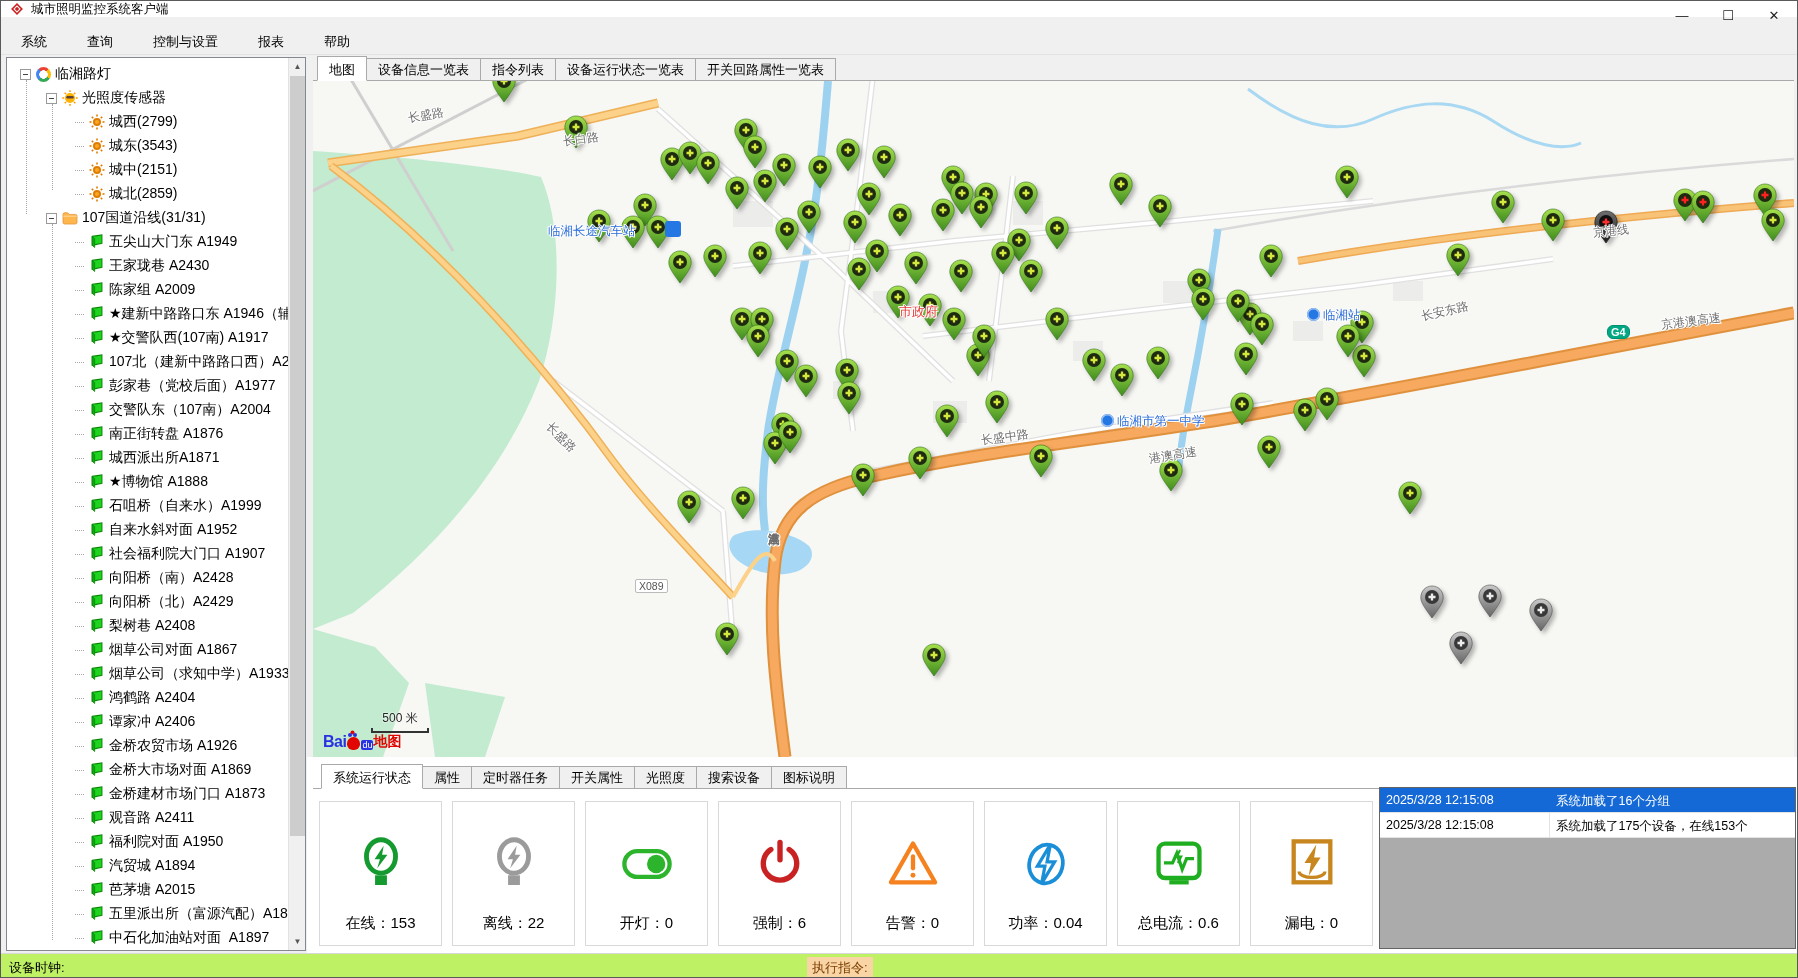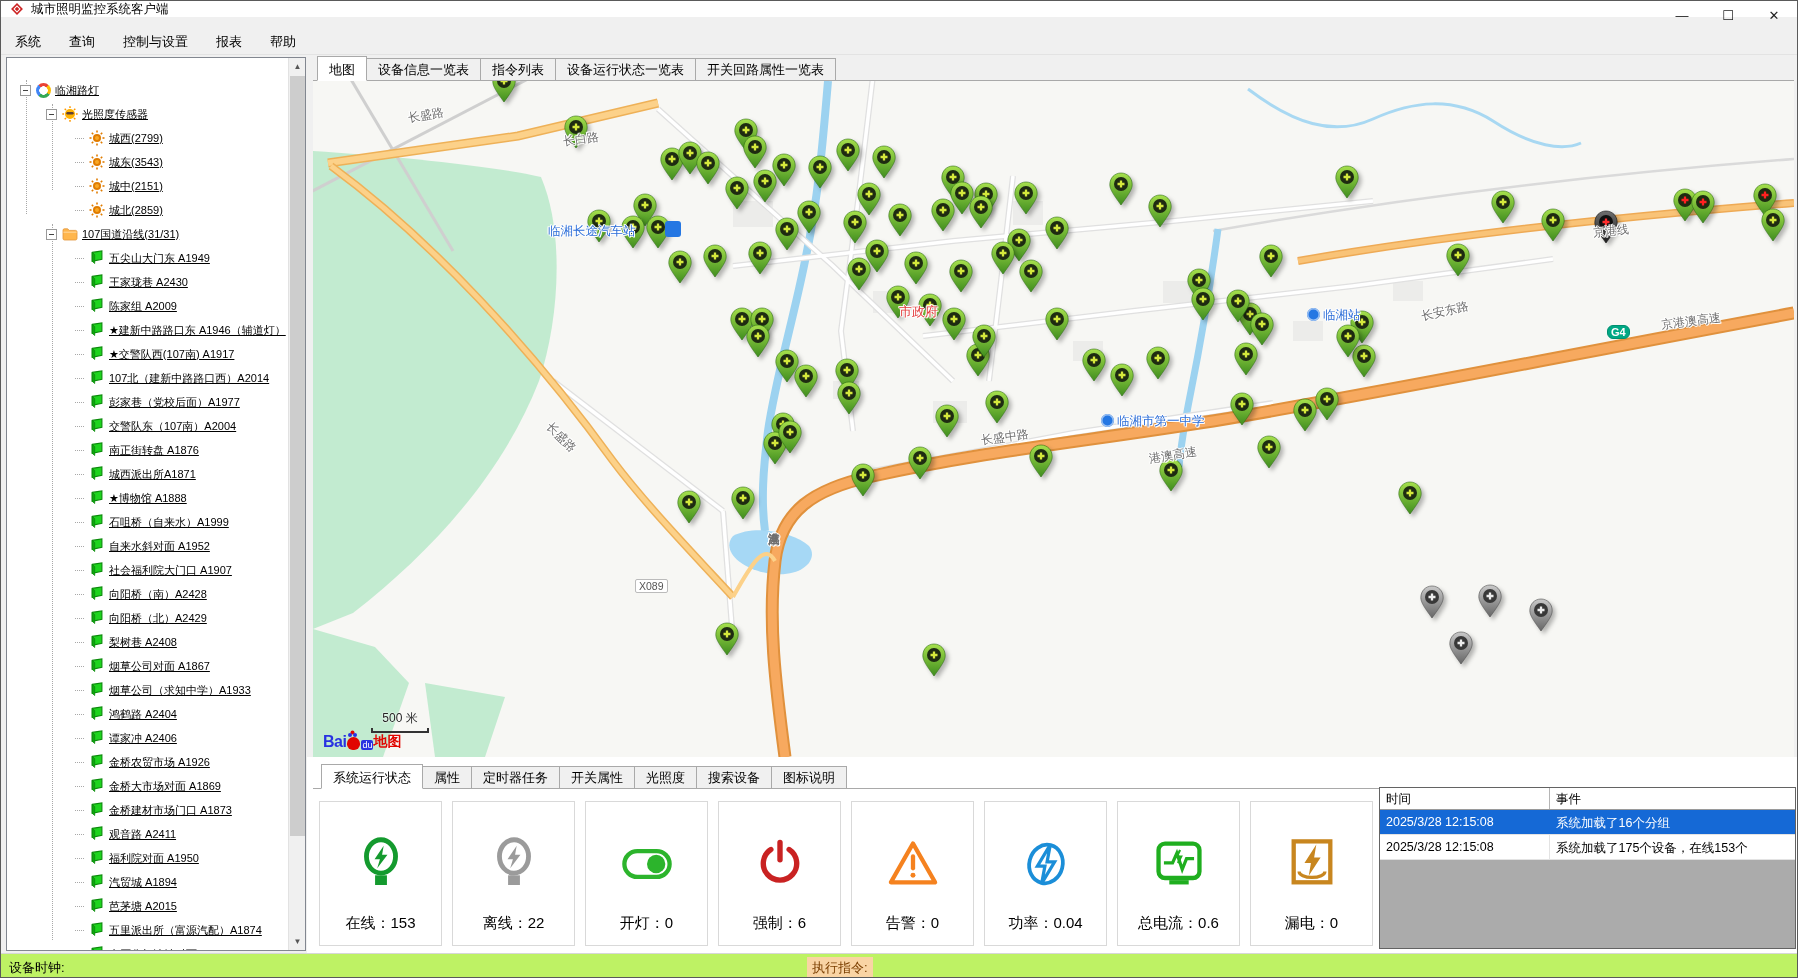--- a/index.html
+++ b/index.html
@@ -8,29 +8,29 @@
 
   
   .titlebar{position:absolute;left:0;top:0;width:100%;height:16px;background:#fff;display:flex;align-items:center;}
   .title-icon{width:16px;height:16px;margin:0 6px 0 8px;}
   .title-text{font-size:12.5px;color:#000;}
   .win-controls{position:absolute;right:0;top:0;height:28px;display:flex;}
   .win-btn{width:46px;height:28px;display:flex;align-items:center;justify-content:center;font-size:13px;color:#222;cursor:default;}
 
   
   .menubar{position:absolute;left:0;top:28px;width:100%;height:26px;background:#f0f0f0;display:flex;align-items:center;border-bottom:1px solid #e3e3e3;}
-  .menu-item{padding:0 14px;font-size:13px;color:#000;height:26px;line-height:26px;}
+  .menu-item{padding:0 20px;font-size:13px;color:#000;height:26px;line-height:26px;}
 
   
   .tree-panel{position:absolute;left:5px;top:56px;width:300px;height:894px;background:#fff;border:1px solid #828790;overflow:hidden;}
   .tree-scroll{position:absolute;right:0;top:0;width:17px;height:100%;background:#f0f0f0;border-left:1px solid #e2e2e2;}
   .sb-arrow{position:absolute;left:0;width:17px;height:17px;font-size:8px;color:#555;text-align:center;line-height:17px;background:#f0f0f0;}
   .sb-up{top:0;}.sb-down{bottom:0;}
   .sb-thumb{position:absolute;left:1px;top:18px;width:15px;height:760px;background:#cdcdcd;}
-  .tree{position:absolute;left:0;top:0;right:17px;bottom:0;padding-top:20px;font-size:11px;color:#000;overflow:hidden;text-decoration:underline;}
+  .tree{position:absolute;left:0;top:0;right:17px;bottom:0;padding-top:4px;font-size:14px;color:#000;overflow:hidden;}
   .trow{height:24px;display:flex;align-items:center;white-space:pre;position:relative;}
   .trow .lbl{margin-left:4px;}
   .exp{display:inline-block;width:11px;height:11px;border:1px solid #9a9a9a;background:#fff linear-gradient(#444,#444) center/5px 1px no-repeat;flex:none;}
   .ticon{display:inline-block;width:16px;height:16px;flex:none;margin-left:5px;}
   .vline{position:absolute;border-left:1px dotted #a8a8a8;width:0;}
   .stub{display:inline-block;width:9px;border-top:1px dotted #a8a8a8;height:0;flex:none;}
   .gicon{display:inline-block;width:15px;height:15px;border-radius:50%;flex:none;margin-left:5px;
     background:radial-gradient(circle,#fff 0 4px,transparent 4.5px),conic-gradient(from -40deg,#ea4335 0 22%,#fbbc05 22% 45%,#34a853 45% 72%,#4285f4 72% 100%);}
 
   
@@ -1430,24 +1430,20 @@
         <svg viewBox="0 0 52 52">
           <rect x="9" y="5" width="34" height="38" fill="none" stroke="#c8861f" stroke-width="4"></rect>
           <path d="M30 8 L19 25 h6 L23 37 L34 20 h-6 Z" fill="#c8861f"></path>
           <path d="M14 33 a12 5.5 0 1 0 24 0" fill="none" stroke="#c8861f" stroke-width="3"></path>
         </svg>
         <div class="card-line"><span>漏电：</span><span>0</span></div>
       </div>
     </div>
 
   <div class="log">
-    <div class="log-header">
-      <div class="c1">时间</div>
-      <div class="c2">事件</div>
-    </div>
     <div>
 
         <div class="log-row sel">
           <div class="c1">2025/3/28 12:15:08</div>
           <div class="c2">系统加载了16个分组</div>
         </div>
 
         <div class="log-row">
           <div class="c1">2025/3/28 12:15:08</div>
           <div class="c2">系统加载了175个设备，在线153个</div>

